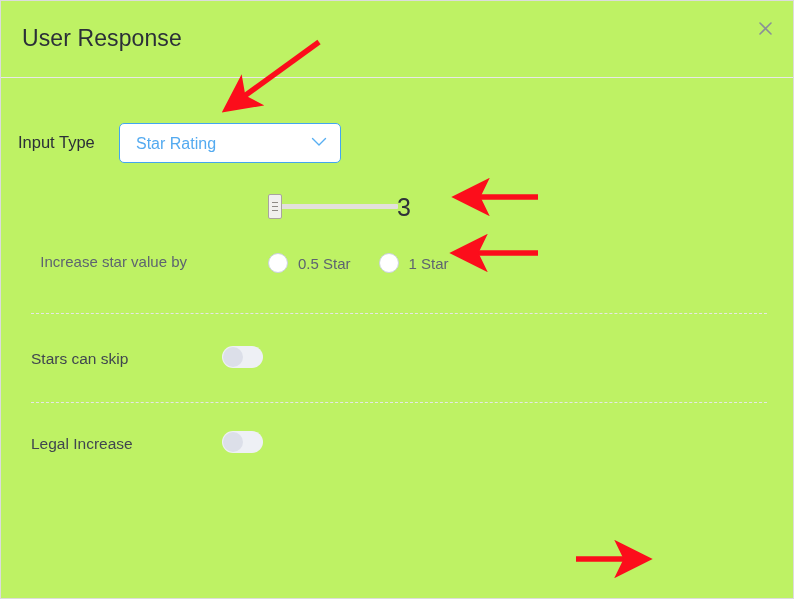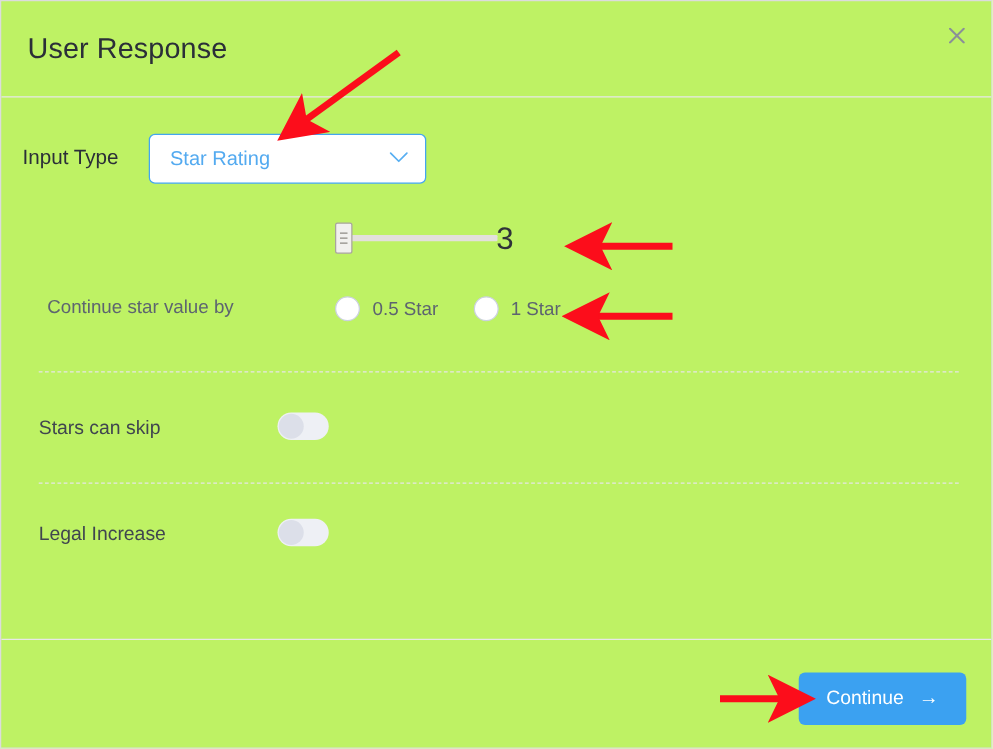--- a/index.html
+++ b/index.html
@@ -55,21 +55,21 @@
     justify-content: center;
     cursor: pointer;
     color: #8a8f98;
   }
   .close-btn svg { display: block; }
 
   
   .panel-body {
     position: absolute;
     left: 0;
-    top: 66px;
+    top: 82px;
     width: 794px;
     height: 432px;
   }
 
   
   .row-input-type {
     position: absolute;
     left: 0;
     top: 40px;
     width: 794px;
@@ -350,21 +350,21 @@
         <div class="slider-handle">
           <i></i>
             <i></i>
             <i></i>
         </div>
       </div>
       <div class="slider-value">3</div>
     </div>
 
     <div class="row-increase">
-      <div class="label-increase">Continue star value by</div>
+      <div class="label-increase">Increase star value by</div>
       <div class="radio-group">
         <div class="radio-item">
           <span class="radio-circle"></span>
           <span class="radio-label">0.5 Star</span>
         </div>
         <div class="radio-item">
           <span class="radio-circle"></span>
           <span class="radio-label">1 Star</span>
         </div>
       </div>
@@ -383,26 +383,20 @@
 
     <div class="row-toggle row-toggle-legal">
       <div class="toggle-label">Legal Increase</div>
       <div class="toggle">
         <div class="toggle-knob"></div>
       </div>
     </div>
 
   </div>
 
-  <div class="panel-footer">
-    <button class="continue-btn">
-      <span>Continue</span>
-      <span class="arrow-glyph">→</span>
-    </button>
-  </div>
 
   <svg class="annotations" viewBox="0 0 794 599">
     <defs>
       <marker id="ahead" markerWidth="7" markerHeight="7" refX="5.6" refY="3.5" orient="auto">
         <path d="M0,0 L7,3.5 L0,7 L1.7,3.5 Z" fill="#fc0d1b"></path>
       </marker>
     </defs>
 
     <line x1="318" y1="41" x2="227" y2="107" stroke="#fc0d1b" stroke-width="5.5" marker-end="url(#ahead)"></line>
 

